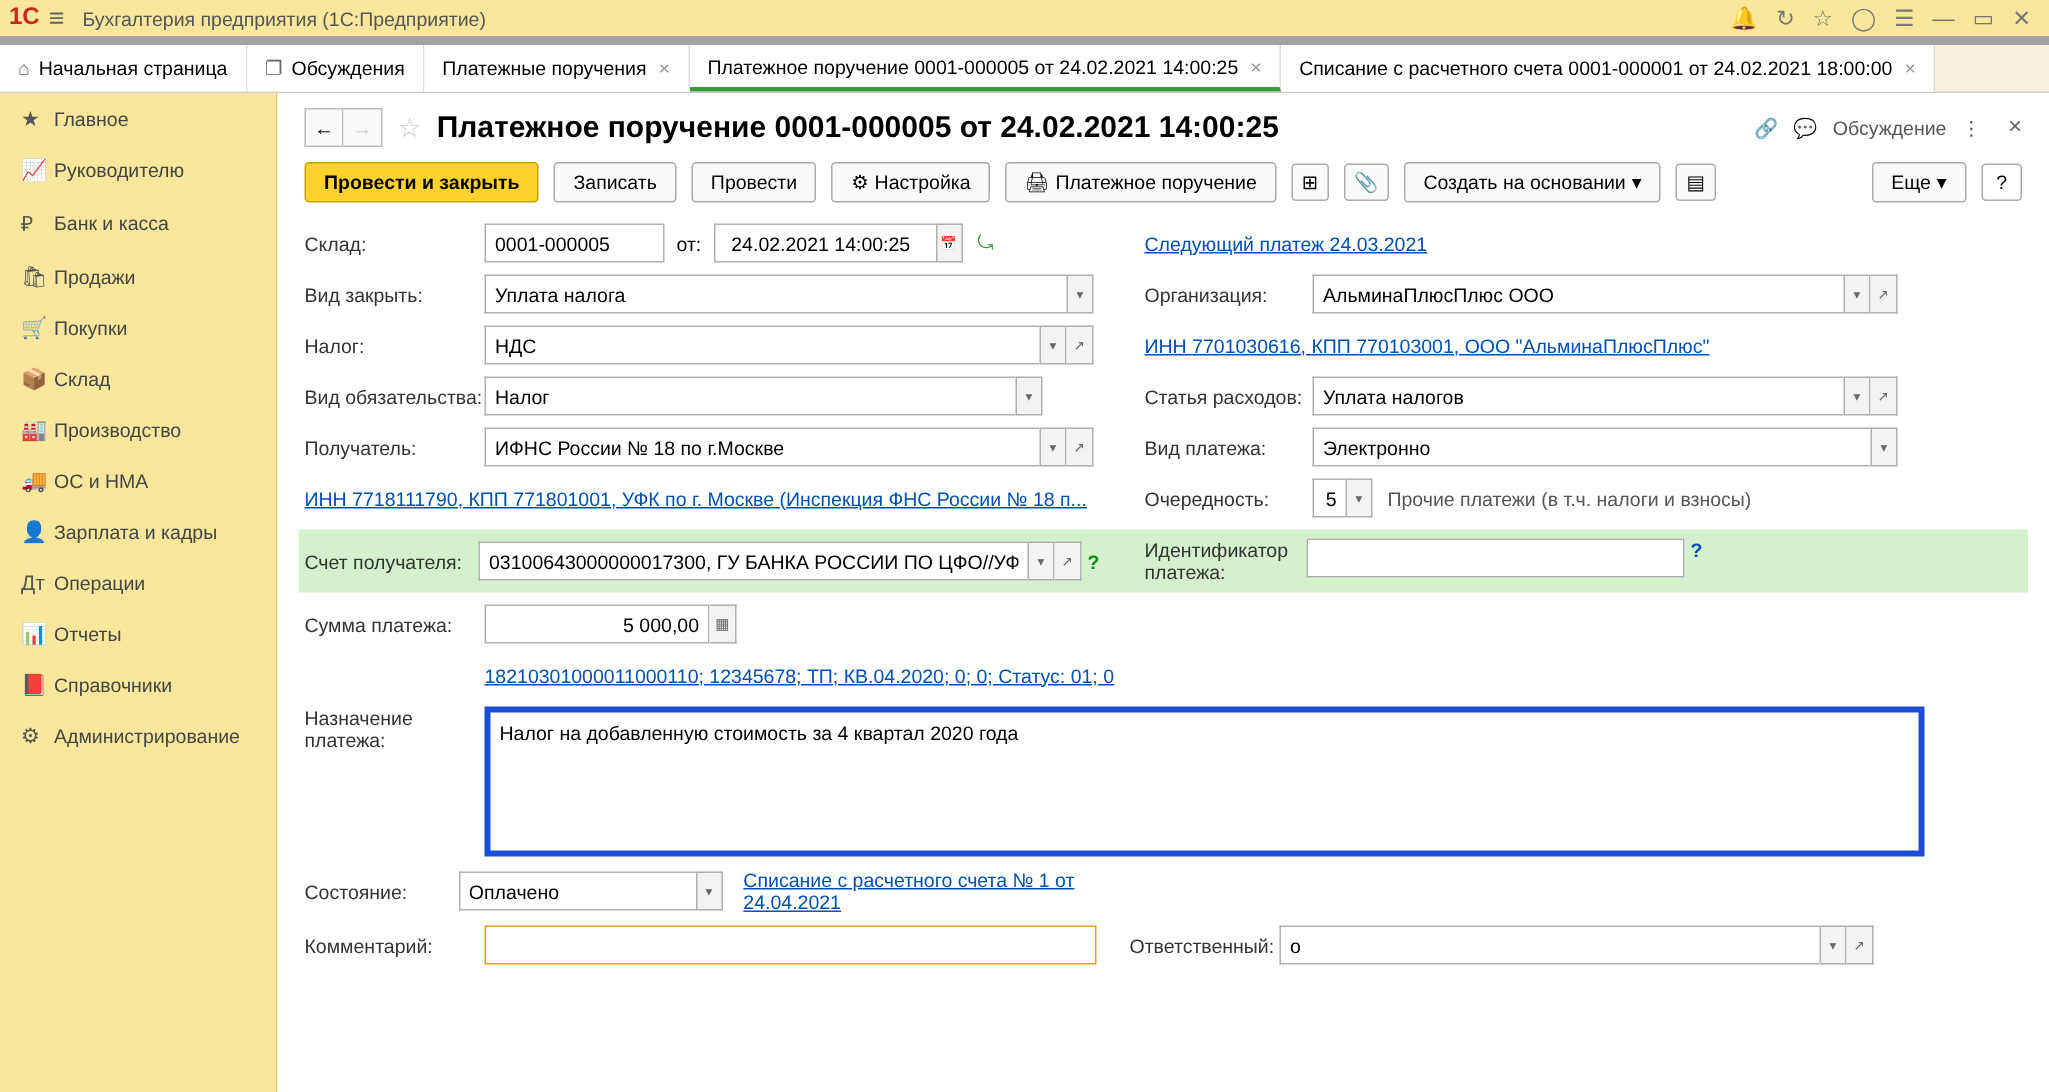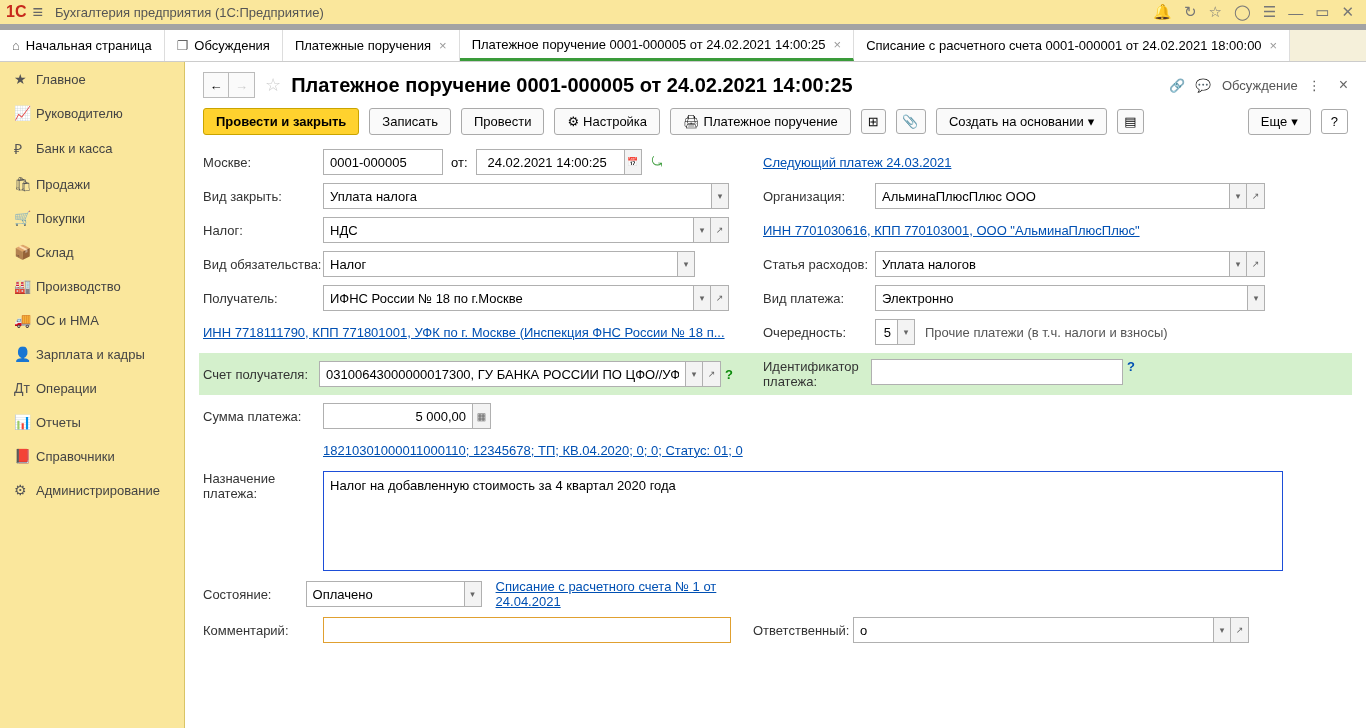--- a/index.html
+++ b/index.html
@@ -53,21 +53,21 @@
 .combo { display: inline-flex; }
 .combo .fld { border-right: none; }
 .combo .cb { border: 1px solid #b0b0b0; width: 18px; height: 26px; background: #f3f3f3; display: flex; align-items: center; justify-content: center; cursor: pointer; font-size: 9px; color: #666; }
 .combo .cb + .cb { border-left: none; }
 
 .link { color: #0050b3; text-decoration: underline; cursor: pointer; }
 .hl-row { background: #d4f0cc; padding: 6px 0; margin: 0 -4px 8px; }
 .hl-row .label { padding-left: 4px; }
 .q { color: #0a8a0a; font-weight: bold; margin-left: 4px; cursor: pointer; }
 
-.ta { border: 1px solid #1d4ed8; width: 960px; height: 100px; padding: 6px; font-size: 13px; resize: none; font-family: Arial; }
+.ta { border: 4px solid #1d4ed8; width: 960px; height: 100px; padding: 6px; font-size: 13px; resize: none; font-family: Arial; }
 
 .num-fld { text-align: right; }
 .num-wrap { display: inline-flex; }
 .num-wrap .nb { border: 1px solid #b0b0b0; border-left: none; width: 18px; height: 26px; background: #f3f3f3; display: flex; align-items: center; justify-content: center; cursor: pointer; font-size: 10px; color: #666; }
 
 .focused { border: 1px solid #e0a030 !important; }
 </style>
 </head>
 <body>
 
@@ -203,21 +203,21 @@
           <span>Еще</span> 
           <span>▾</span>
         </button>
       <span class="help-btn">?</span>
     </div>
 
     <div class="form">
 
       <div class="row">
         <div class="col-l">
-          <span class="label">Москве:</span>
+          <span class="label">Склад:</span>
           <input class="fld" style="width: 120px;" value="0001-000005">
           <span style="margin:0 8px">от:</span>
           <div class="combo">
             <input class="fld" style="width: 148px; padding-left: 11px;" value="24.02.2021 14:00:25">
             <span class="cb">📅</span>
           </div>
           <span style="margin-left:10px;color:#3a9b3a">⤿</span>
         </div>
         <div class="col-r">
           <span class="link">Следующий платеж 24.03.2021</span>

